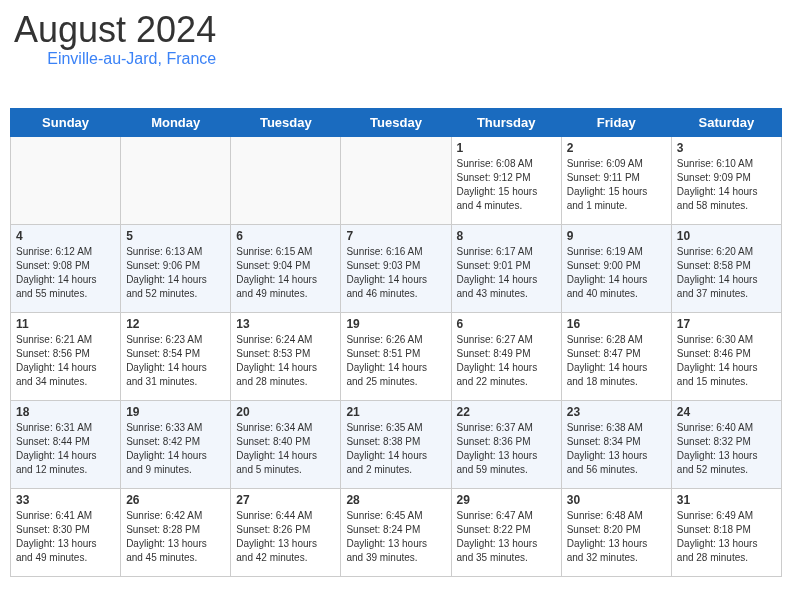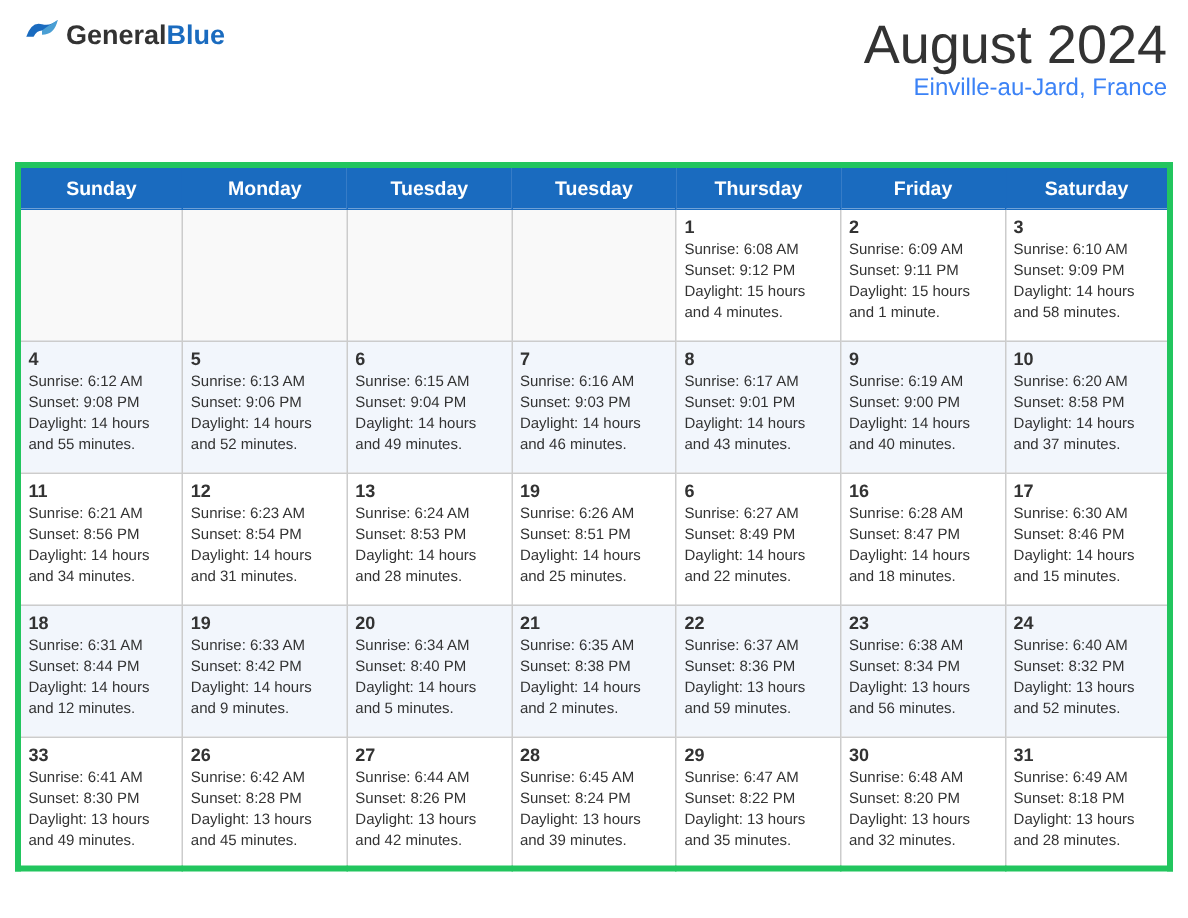--- a/index.html
+++ b/index.html
@@ -45,21 +45,21 @@
       color: #333;
       line-height: 1.1;
     }
     .location {
       font-size: 16px;
       color: #3b82f6;
     }
     .calendar {
       width: 100%;
       border-collapse: collapse;
-      border: 4px solid #22c55e;
+      border: 1px solid #22c55e;
       margin-top: 40px;
     }
     .calendar th {
       background: #1a6bbf;
       color: #fff;
       text-align: center;
       padding: 6px 4px;
       font-size: 13px;
       font-weight: bold;
       border: 1px solid #1a6bbf;
@@ -94,31 +94,20 @@
     }
     
     .row-light td { background: #fff; }
     .row-light td.empty { background: #f9f9f9; }
     .row-dark td { background: #e8f0fb; }
   </style>
 </head>
 <body>
 
 <div class="header">
-  <div class="logo">
-    <div>
-      <svg class="logo-bird" viewBox="0 0 40 30" xmlns="http://www.w3.org/2000/svg">
-        <path d="M5,20 Q10,5 20,8 Q28,10 35,4 Q30,14 20,14 Q15,14 12,20 Z" fill="#1a6bbf"></path>
-        <path d="M20,14 Q25,10 35,4 Q32,18 20,18 Z" fill="#4a9fd4"></path>
-      </svg>
-    </div>
-    <div>
-      <span class="logo-text-general">General</span><span class="logo-text-blue">Blue</span>
-    </div>
-  </div>
   <div class="title-block">
     <div class="month-title">August 2024</div>
     <div class="location">Einville-au-Jard, France</div>
   </div>
 </div>
 
 <table class="calendar">
   <thead>
     <tr>
     <th>Sunday</th>

